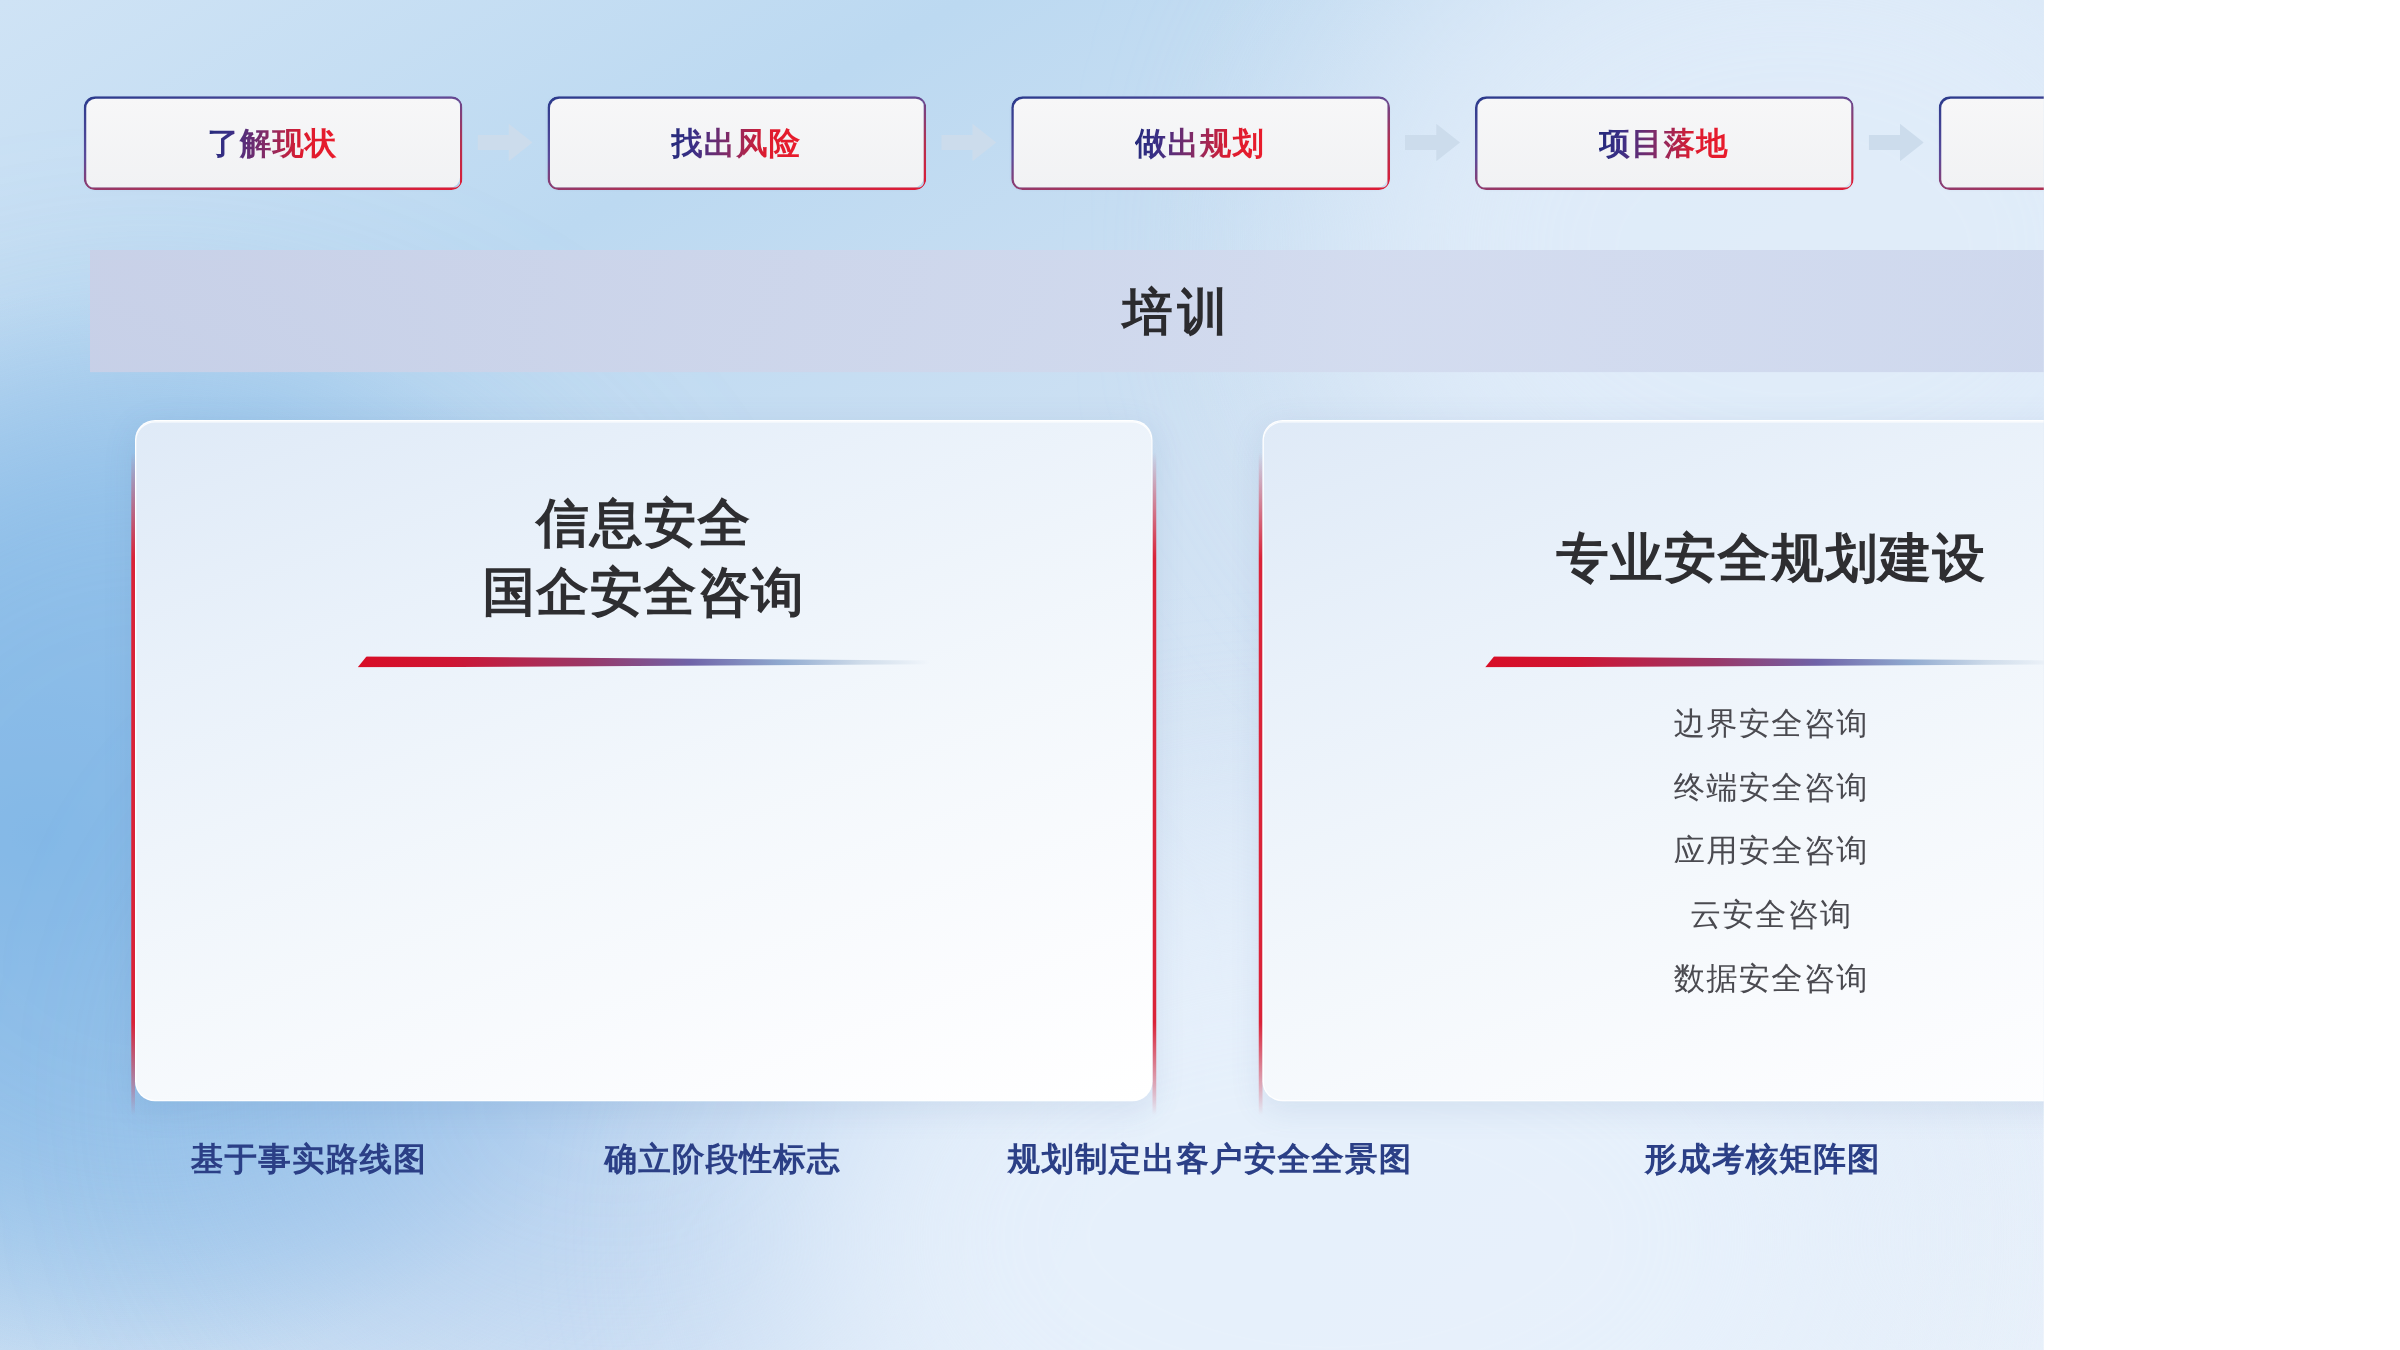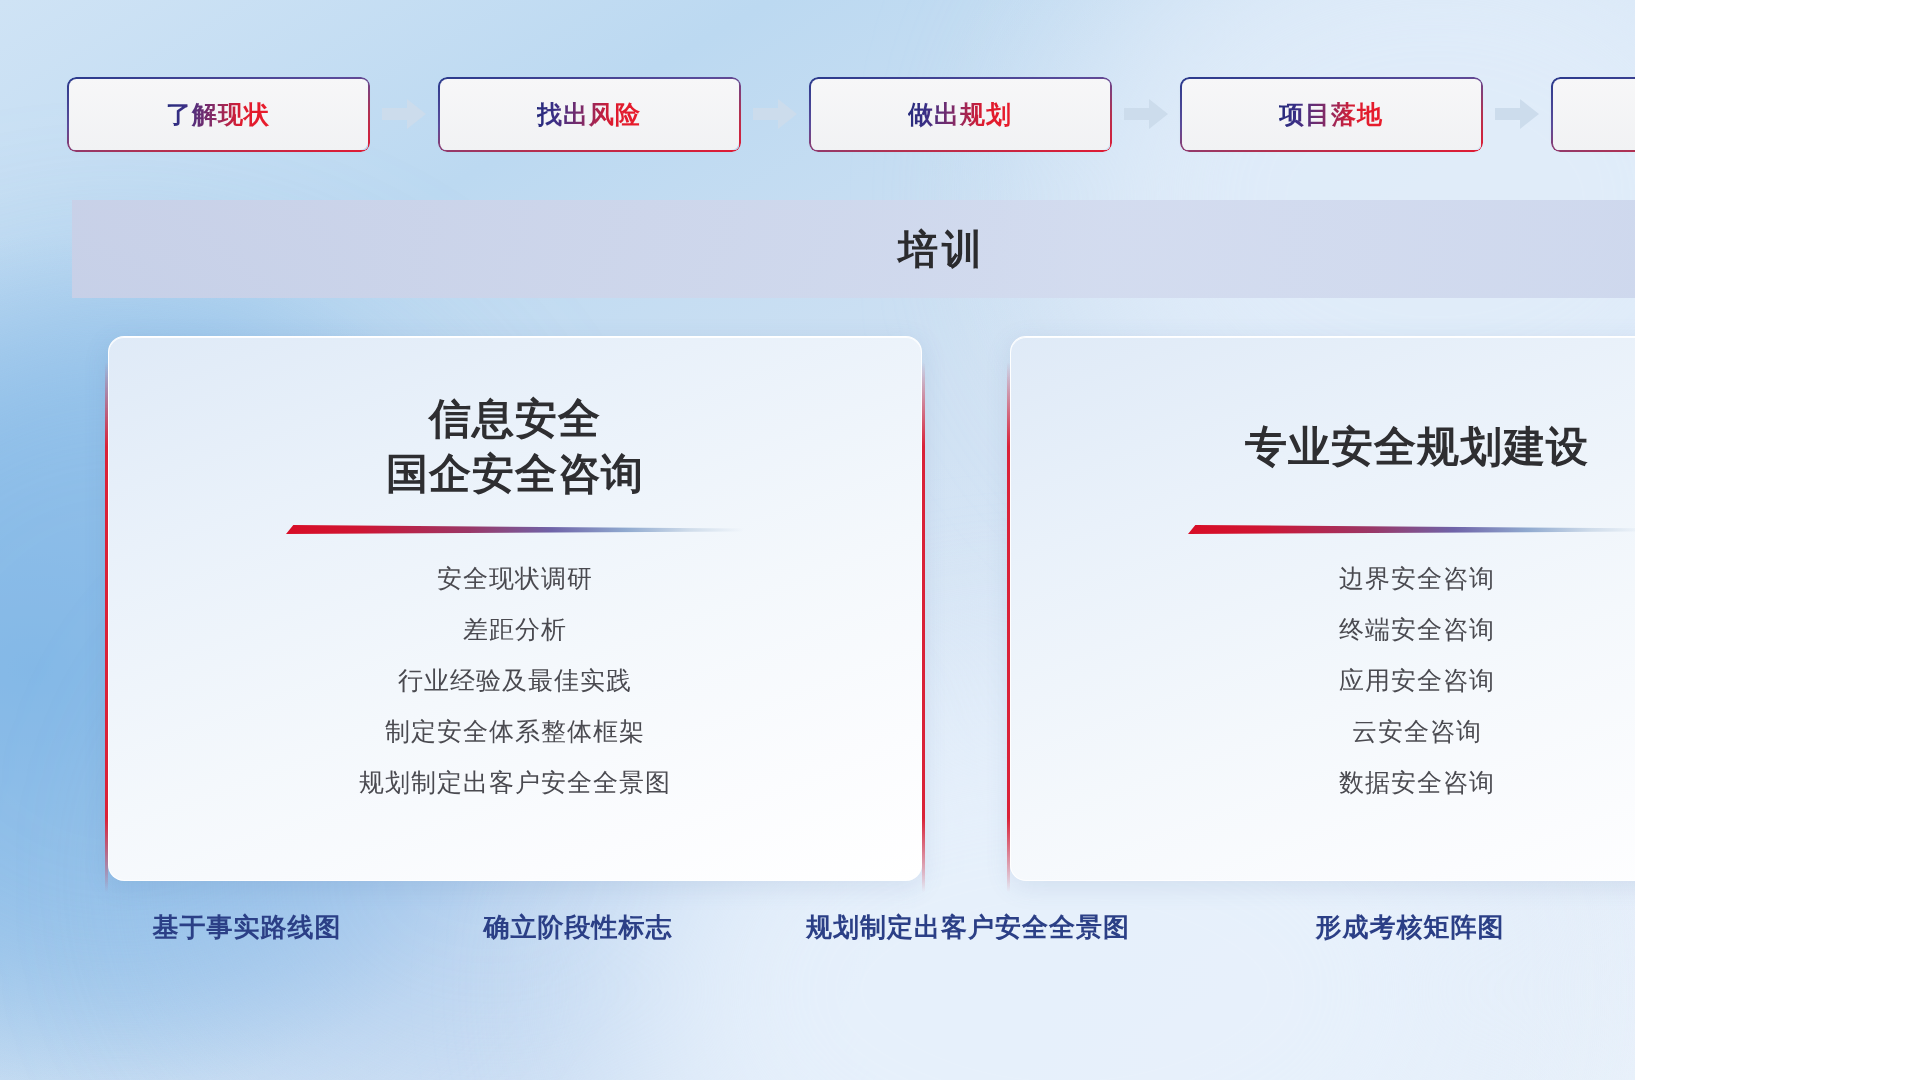--- a/index.html
+++ b/index.html
@@ -259,27 +259,20 @@
 
     <div class="card-wrap">
       <div class="card-accent"></div>
       <div class="card-accent-r"></div>
       <div class="card">
         <div class="card-title">
           <span class="ln">信息安全</span>
           <span class="ln">国企安全咨询</span>
         </div>
         <div class="divider"></div>
-        <ul class="card-list">
-          <li>安全现状调研</li>
-          <li>差距分析</li>
-          <li>行业经验及最佳实践</li>
-          <li>制定安全体系整体框架</li>
-          <li>规划制定出客户安全全景图</li>
-        </ul>
       </div>
     </div>
 
 
     <div class="card-wrap">
       <div class="card-accent"></div>
       <div class="card-accent-r"></div>
       <div class="card">
         <div class="card-title">
           <span class="ln">专业安全规划建设</span>

